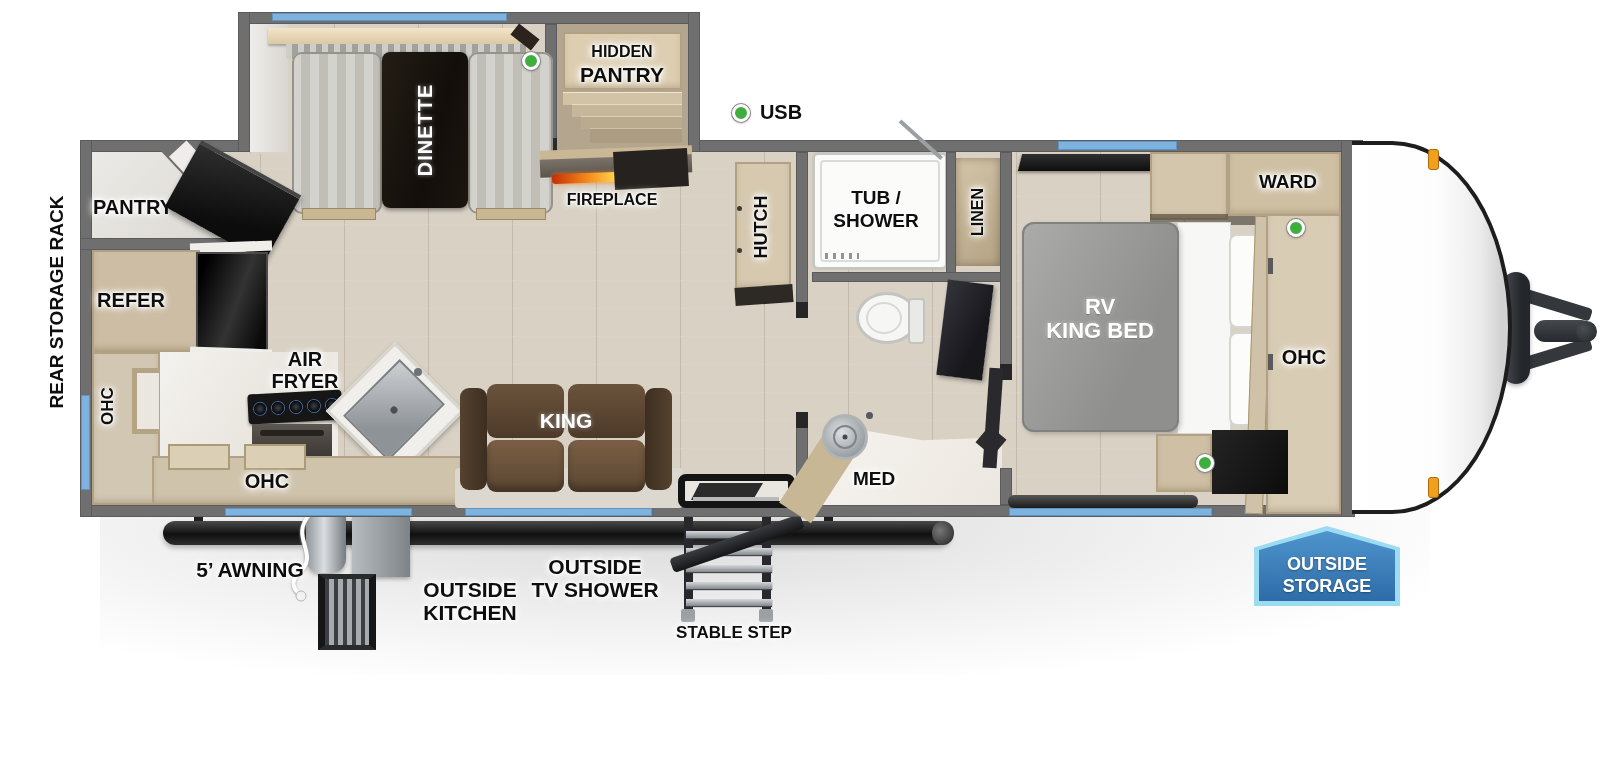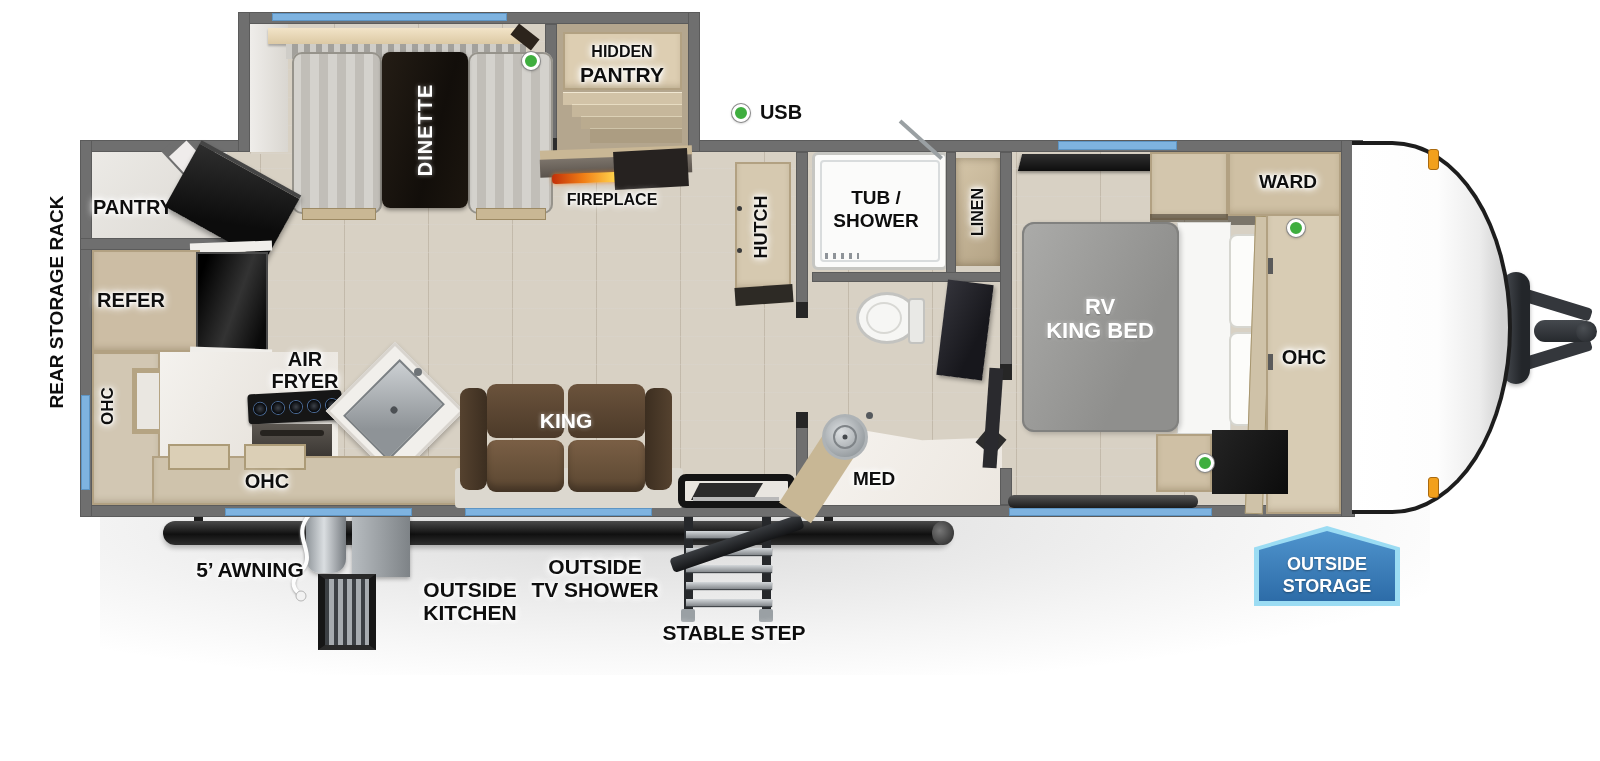--- a/index.html
+++ b/index.html
@@ -260,21 +260,21 @@
               background:linear-gradient(90deg,#ffffff 0%,#fdfdfd 55%,#ececec 82%,#d2d2d2 96%);
               border:4px solid #1d1d1d;border-left:none;box-sizing:border-box;"></div>
   <div class="abs" style="left:1428px;top:149px;width:9px;height:19px;border-radius:3px;background:#f2a01c;border:1px solid #a96a10;"></div>
   <div class="abs" style="left:1428px;top:477px;width:9px;height:19px;border-radius:3px;background:#f2a01c;border:1px solid #a96a10;"></div>
 
   <div class="lbl" style="left:250px;top:570px;font-size:21px;">5’ AWNING</div>
   <div class="lbl" style="left:470px;top:590px;font-size:21px;">OUTSIDE</div>
   <div class="lbl" style="left:470px;top:613px;font-size:21px;">KITCHEN</div>
   <div class="lbl" style="left:595px;top:567px;font-size:21px;">OUTSIDE</div>
   <div class="lbl" style="left:595px;top:590px;font-size:21px;">TV SHOWER</div>
-  <div class="lbl" style="left:734px;top:633px;font-size:21px;">STABLE STEP</div>
+  <div class="lbl" style="left:734px;top:633px;font-size:17px;">STABLE STEP</div>
 
   <div class="abs" style="left:1254px;top:526px;width:146px;height:80px;background:#9bdcf3;
               clip-path:polygon(50% 0,100% 27%,100% 100%,0 100%,0 27%);filter:drop-shadow(0 2px 3px rgba(0,0,0,.25));">
     <div style="position:absolute;left:5px;top:5px;right:5px;bottom:5px;background:linear-gradient(#4f94cd,#2d6ca8);
                 clip-path:polygon(50% 0,100% 27%,100% 100%,0 100%,0 27%);"></div>
     <div class="lbl lbl-w" style="left:73px;top:38px;font-size:18px;text-shadow:0 1px 2px rgba(0,0,0,.35);">OUTSIDE</div>
     <div class="lbl lbl-w" style="left:73px;top:60px;font-size:18px;text-shadow:0 1px 2px rgba(0,0,0,.35);">STORAGE</div>
   </div>
 
 </div>

